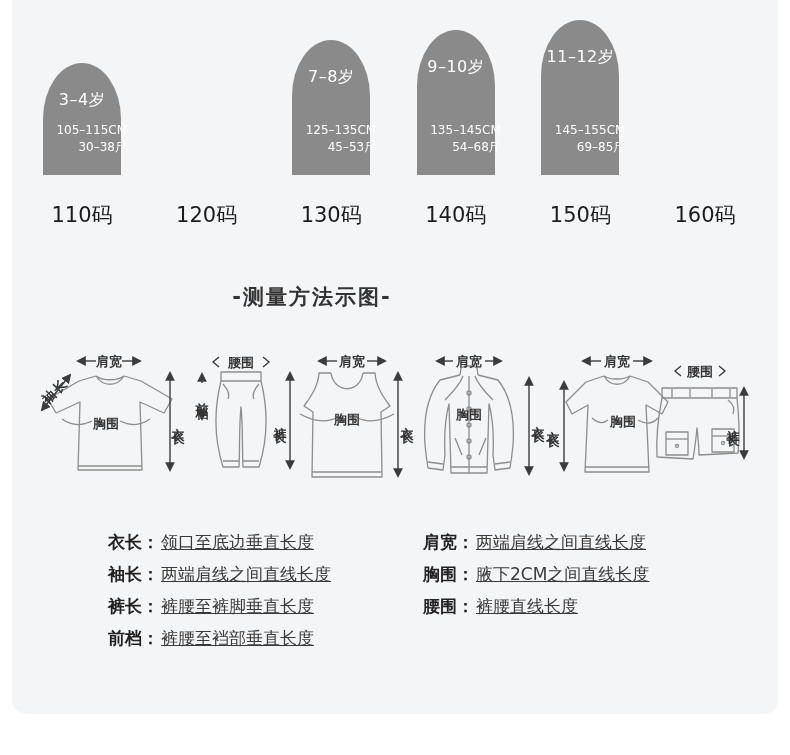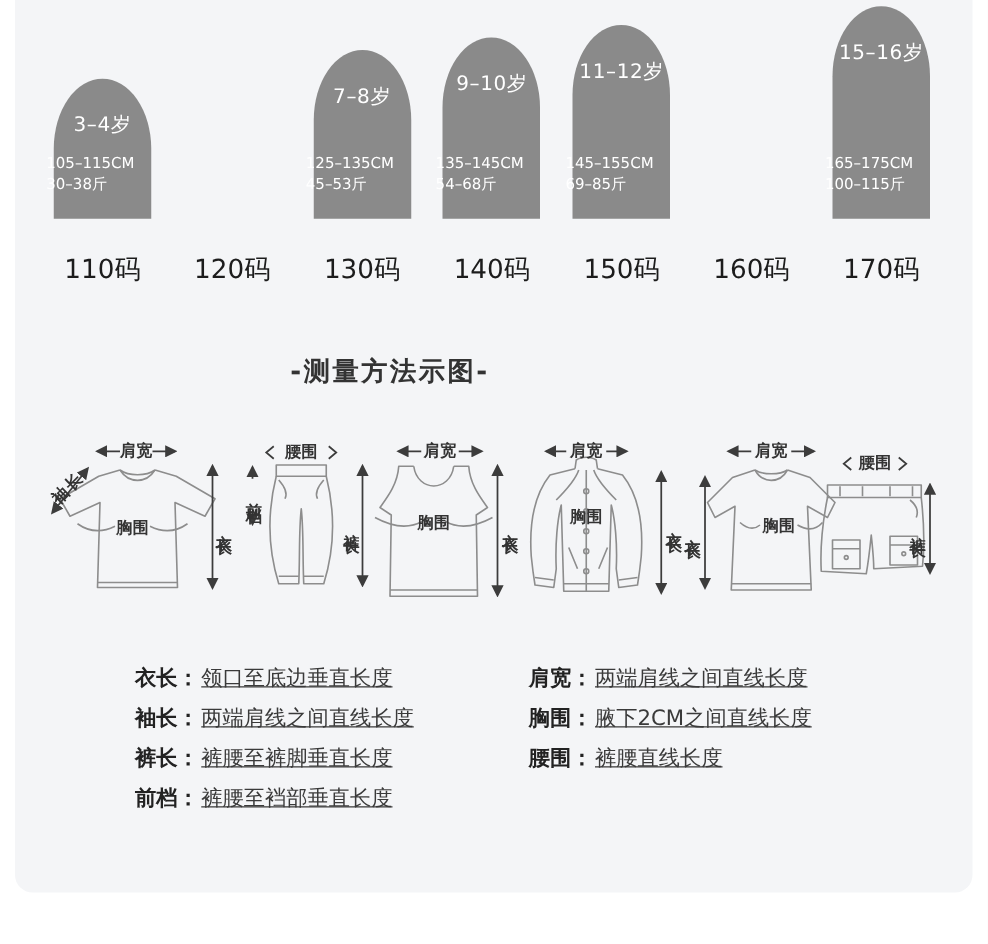--- a/index.html
+++ b/index.html
@@ -9,21 +9,21 @@
         border-radius:0 0 14px 14px;}
   
   .sizes{position:absolute;left:43px;top:0;width:701px;height:228px;display:flex;
          justify-content:space-between;align-items:flex-end;}
   .size-col{display:flex;flex-direction:column;justify-content:flex-end;align-items:center;width:78px;}
   .arch{position:relative;width:78px;background:#8a8a8a;border-radius:39px 39px 0 0 / 56px 56px 0 0;}
   .h0{height:112px}.h1{height:125px}.h2{height:135px}.h3{height:145px}
   .h4{height:155px}.h5{height:162px}.h6{height:170px}
   .age{position:absolute;top:27px;left:0;width:100%;text-align:center;color:#ffffff;
        font-size:16px;letter-spacing:.5px;}
-  .ranges{position:absolute;bottom:19px;left:-6px;width:90px;text-align:left;color:#ffffff;
+  .ranges{position:absolute;bottom:19px;left:-6px;width:90px;text-align:right;color:#ffffff;
           font-size:12px;line-height:17px;}
   .code{margin-top:26px;height:27px;font-size:21px;color:#1c1c1c;text-align:center;}
   
   .m-title{position:absolute;left:0;top:283px;width:624px;text-align:center;font-size:21px;
            font-weight:bold;letter-spacing:2px;color:#333;}
   
   .diagram-svg{position:absolute;left:12px;top:338px;}
   .m-label{position:absolute;font-size:13px;font-weight:bold;color:#333;white-space:nowrap;
            transform:translate(-50%,-50%);line-height:1;}
   .m-vert{writing-mode:vertical-rl;text-orientation:upright;letter-spacing:4px;}
@@ -81,30 +81,20 @@
         <div class="age">11–12岁</div>
         <div class="ranges">
           <div>145–155CM</div>
           <div>69–85斤</div>
         </div>
       </div>
       <div class="code">150码</div>
     </div>
     <div class="size-col">
       <div class="code">160码</div>
-    </div>
-    <div class="size-col">
-      <div class="arch h6">
-        <div class="age">15–16岁</div>
-        <div class="ranges">
-          <div>165–175CM</div>
-          <div>100–115斤</div>
-        </div>
-      </div>
-      <div class="code">170码</div>
     </div>
   </div>
 
   <div class="m-title">-测量方法示图-</div>
 
   <svg class="diagram-svg" width="766" height="165" viewBox="12 338 766 165">
     <defs>
       <marker id="ah" viewBox="0 0 10 10" refX="8" refY="5" markerWidth="7" markerHeight="7" orient="auto-start-reverse">
         <path d="M0,0 L10,5 L0,10 z" fill="#3c3c3c"></path>
       </marker>

